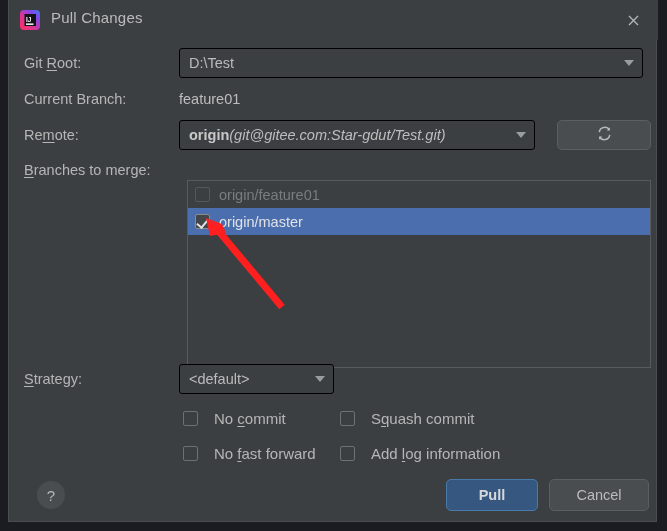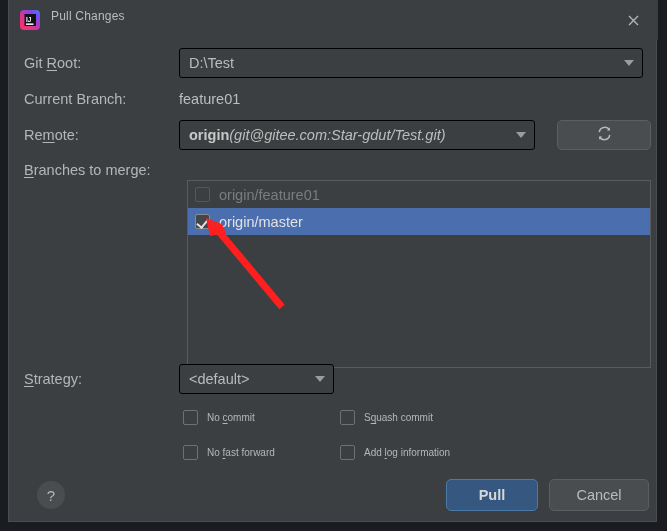--- a/index.html
+++ b/index.html
@@ -25,21 +25,21 @@
   
   .titlebar {
     position: absolute; left: 0; top: 0; width: 649px; height: 40px;
     background: #3c3f41;
   }
   .ij-logo {
     position: absolute; left: 10px; top: 9px; width: 22px; height: 22px;
   }
   .title-text {
     position: absolute; left: 42px; top: 9px;
-    font-size: 12px; color: #bbbbbb; letter-spacing: .2px;
+    font-size: 15px; color: #bbbbbb; letter-spacing: .2px;
     white-space: nowrap;
   }
   .close-btn {
     position: absolute; left: 608px; top: 6px; width: 32px; height: 28px;
     display: flex; align-items: center; justify-content: center;
     cursor: pointer;
   }
 
   
   .lbl {
@@ -127,22 +127,22 @@
   .cbx.on::after {
     content: "";
     position: absolute; left: 3px; top: 2px;
     width: 5px; height: 9px;
     border-right: 2px solid #e2e4e6;
     border-bottom: 2px solid #e2e4e6;
     transform: rotate(40deg);
   }
   .opt {
     position: absolute;
-    display: flex; align-items: center; gap: 9px;
-    font-size: 10px; color: #b6b6b6;
+    display: flex; align-items: center; gap: 16px;
+    font-size: 15px; color: #b6b6b6;
     white-space: nowrap;
     cursor: pointer;
     justify-content: center;
   }
 
   
   .help {
     position: absolute; left: 28px; top: 481px;
     width: 28px; height: 28px; border-radius: 50%;
     background: #4a4d4f;

